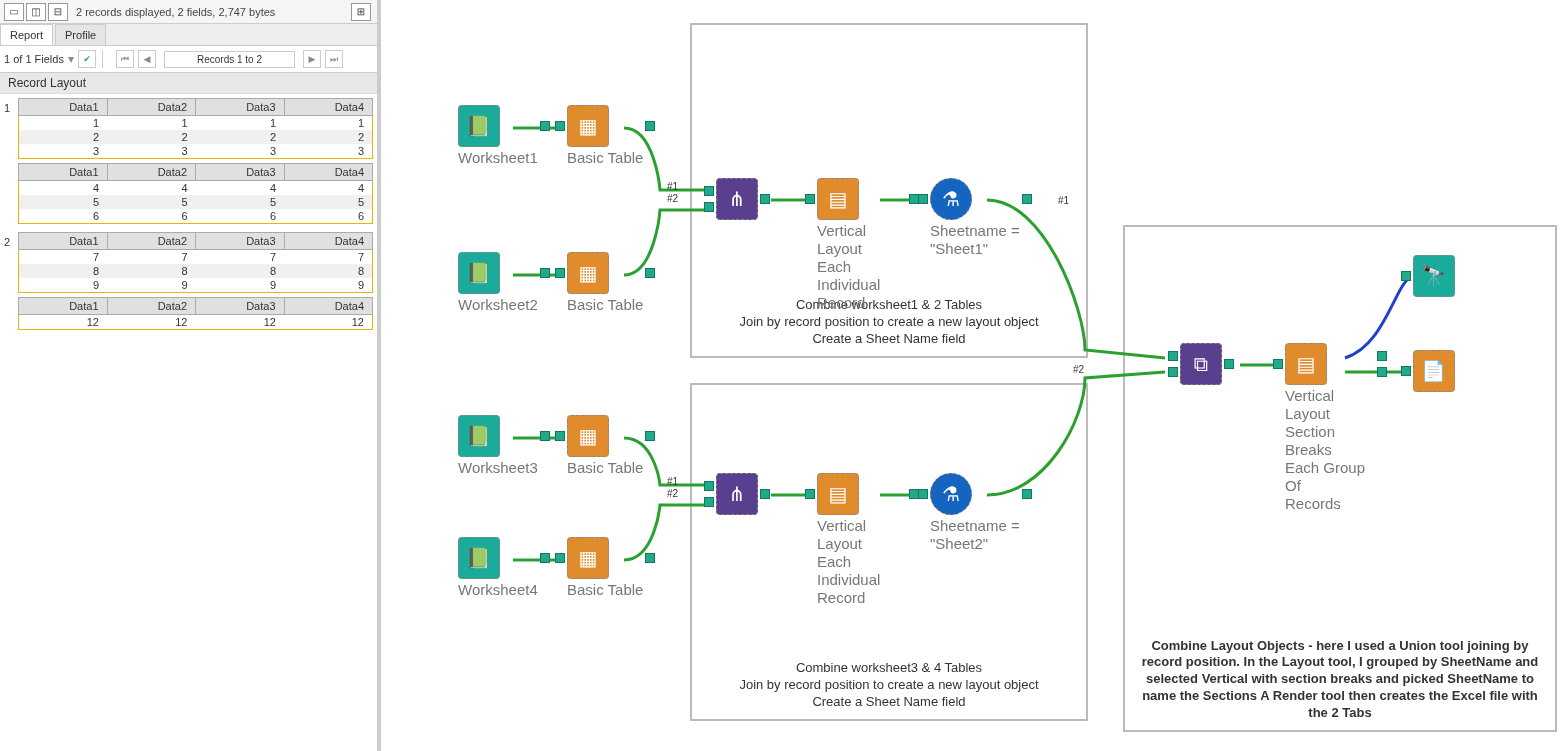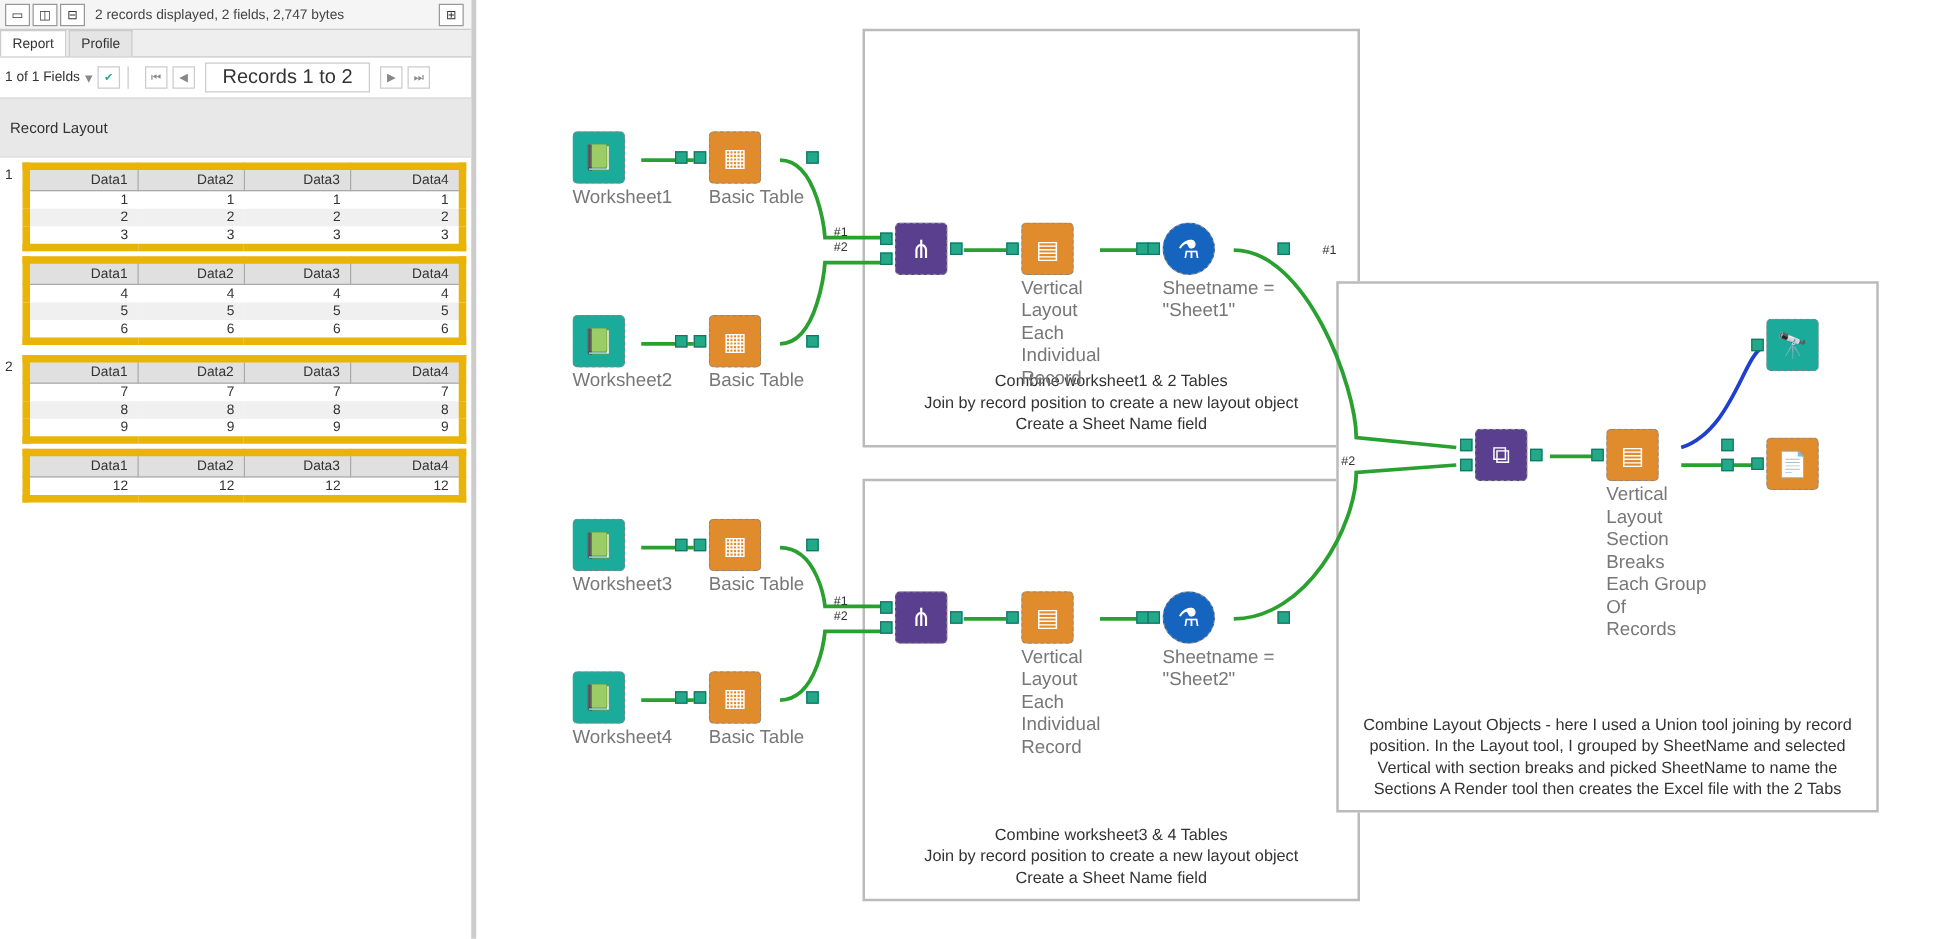--- a/index.html
+++ b/index.html
@@ -8,27 +8,27 @@
 .toolbar { height: 24px; border-bottom: 1px solid #ccc; display: flex; align-items: center; padding: 0 4px; background: #f5f5f5; }
 .view-btn { width: 20px; height: 18px; border: 1px solid #999; margin-right: 2px; background: #fff; display: inline-flex; align-items: center; justify-content: center; font-size: 10px; cursor: pointer; }
 .toolbar-text { margin-left: 6px; font-size: 11px; color: #444; }
 .toolbar-right { margin-left: auto; }
 .tabs { display: flex; border-bottom: 1px solid #ccc; background: #eee; }
 .tab { padding: 4px 9px; border: 1px solid #ccc; border-bottom: none; background: #fff; margin-right: 2px; font-size: 11px; cursor: pointer; }
 .tab.inactive { background: #e5e5e5; }
 .nav-row { display: flex; align-items: center; padding: 4px; border-bottom: 1px solid #ccc; }
 .nav-text { font-size: 11px; }
 .nav-btn { width: 18px; height: 18px; border: 1px solid #ccc; background: #fff; margin: 0 2px; display: inline-flex; align-items: center; justify-content: center; font-size: 9px; color: #888; cursor: pointer; }
-.records-label { border: 1px solid #ccc; padding: 2px 13px; font-size: 16px; margin: 0 6px; }
-.record-layout-header { background: #e8e8e8; padding: 16px 8px; font-weight: normal; font-size: 12px; border-bottom: 1px solid #ddd; }
+.records-label { border: 1px solid #ccc; padding: 2px 32px; font-size: 10px; margin: 0 6px; }
+.record-layout-header { background: #e8e8e8; padding: 3px 8px; font-weight: normal; font-size: 12px; border-bottom: 1px solid #ddd; }
 .records-area { padding: 4px; }
 .record-block { display: flex; margin-bottom: 4px; }
 .record-num { width: 14px; font-size: 11px; padding-top: 4px; }
 .record-tables { flex: 1; }
-table.data-table { width: 100%; border-collapse: collapse; border: 6px solid #eab308; margin-bottom: 4px; font-size: 11px; }
+table.data-table { width: 100%; border-collapse: collapse; border: 1px solid #eab308; margin-bottom: 4px; font-size: 11px; }
 table.data-table th { background: #e0e0e0; text-align: right; padding: 2px 8px; border: 1px solid #aaa; font-weight: normal; }
 table.data-table td { text-align: right; padding: 1px 8px; }
 table.data-table tr:nth-child(even) td { background: #f0f0f0; }
 
 .canvas { position: absolute; left: 385px; top: 0; width: 1177px; height: 751px; background: #fff; }
 .container-box { position: absolute; border: 2px solid #bbb; background: #fff; }
 .container-text { position: absolute; bottom: 8px; left: 0; right: 0; text-align: center; font-size: 13px; color: #333; line-height: 1.3; }
 .tool-node { position: absolute; }
 .tool-icon { width: 42px; height: 42px; border: 1px dashed #888; border-radius: 4px; display: flex; align-items: center; justify-content: center; font-size: 20px; }
 .tool-label { font-size: 15px; color: #777; margin-top: 2px; max-width: 90px; line-height: 1.2; }
@@ -193,21 +193,21 @@
 Join by record position to create a new layout object
 Create a Sheet Name field</div>
   </div>
 
   <div class="container-box" style="left:305px;top:383px;width:398px;height:338px;">
     <div class="container-text" style="white-space:pre-line;">Combine worksheet3 &amp; 4 Tables
 Join by record position to create a new layout object
 Create a Sheet Name field</div>
   </div>
 
-  <div class="container-box" style="left:684px;top:225px;width:434px;height:425px;">
+  <div class="container-box" style="left:738px;top:225px;width:434px;height:507px;font-weight:bold;">
     <div class="container-text" style="padding:0 14px;">Combine Layout Objects - here I used a Union tool joining by record position.
 In the Layout tool, I grouped by SheetName and selected Vertical with section breaks and picked SheetName to name the Sections
 
 A Render tool then creates the Excel file with the 2 Tabs</div>
   </div>
 
   <svg class="wires">
     <g stroke="#2aa030" stroke-width="3" fill="none">
       <path d="M128 128 L170 128"></path>
         <path d="M128 275 L170 275"></path>

